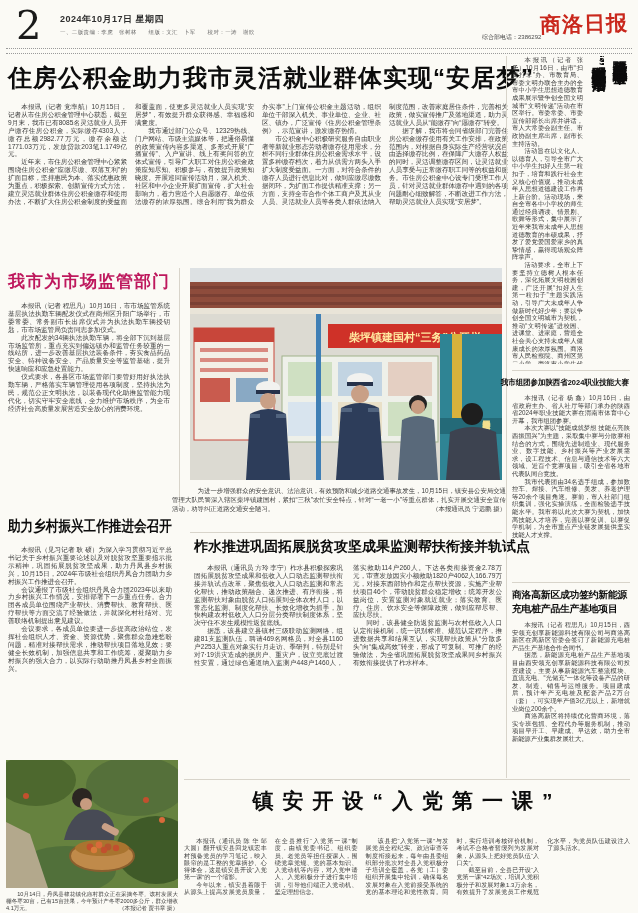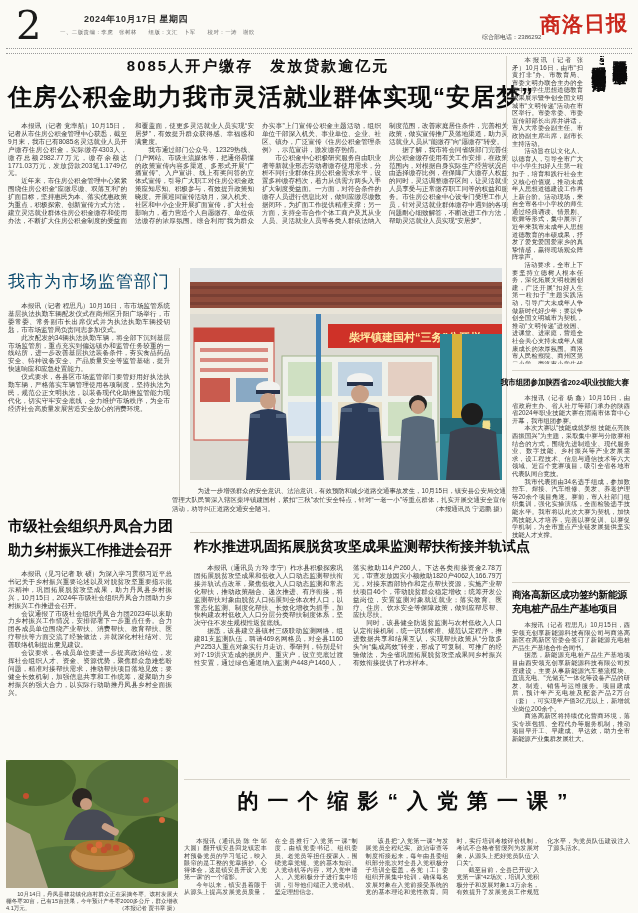--- a/index.html
+++ b/index.html
@@ -2,41 +2,41 @@
 <html><head>
 <meta charset="utf-8">
 <style>
   html,body{margin:0;padding:0;background:#d9d9d6;}
   .page{position:relative;width:638px;height:913px;background:#fbfaf5;overflow:hidden;
         font-family:"Liberation Sans",sans-serif;color:#222;margin:0 auto;}
   .abs{position:absolute;}
   p{margin:0;text-indent:2em;}
   
   .pageno{left:16px;top:2px;font-family:"DejaVu Serif",serif;font-weight:400;font-size:40px;color:#1a1a1a;}
-  .hdr-date{left:60px;top:13px;font-size:9px;font-weight:bold;color:#2e2e2e;letter-spacing:.5px;margin-left:24px;}
+  .hdr-date{left:60px;top:13px;font-size:9px;font-weight:bold;color:#2e2e2e;letter-spacing:.5px;}
   .hdr-editors{left:60px;top:29px;font-size:5.5px;color:#6b6b6b;letter-spacing:.4px;}
   .hdr-section{left:218px;top:6px;width:200px;text-align:center;font-size:27px;color:#8f8f8f;
                letter-spacing:9px;font-weight:400;}
   .hdr-phone{left:482px;top:33px;font-size:6px;color:#4a4a4a;}
   .masthead{left:540px;top:10px;font-size:21px;font-weight:900;color:#c9271c;transform:rotate(-1.5deg);
             letter-spacing:1px;font-family:"Liberation Serif",serif;}
   .hdr-rule{left:6px;top:48px;width:626px;height:4px;border-top:1px dotted #9a9a9a;border-bottom:1px dotted #9a9a9a;}
   
   .vrule{border-left:1px solid #d8d4ca;}
   .hrule{border-top:1px solid #d8d4ca;}
   
   .lead{left:8px;top:57px;width:500px;}
   .kicker{text-align:center;font-size:15px;font-weight:900;letter-spacing:2px;color:#101010;}
   .lead-headline{text-align:center;font-size:24px;font-weight:900;letter-spacing:1px;margin-top:5px;
                  white-space:nowrap;color:#0c0c0c;}
   .body{font-size:6.6px;line-height:7.9px;text-align:justify;overflow:hidden;color:#3a3a3a;}
   .lead-body{margin-top:9px;height:118px;column-count:4;column-gap:8px;}
   
   .market{left:8px;top:268px;width:162px;}
-  .h2line{font-size:17px;font-weight:400;line-height:27px;color:#0c4a6e;white-space:nowrap;}
+  .h2line{font-size:17px;font-weight:700;line-height:27px;color:#be185d;white-space:nowrap;}
   .ls1{letter-spacing:1px;} .ls05{letter-spacing:.5px;}
   .market-body{margin-top:7px;height:170px;}
   .danfeng{left:8px;top:514px;width:164px;}
   .h3line{font-size:15px;font-weight:900;line-height:24px;color:#0c0c0c;white-space:nowrap;}
   .squeeze{transform:scaleX(.84);transform-origin:left center;}
   .danfeng-body{margin-top:8px;height:180px;}
   
   .photo-main{left:190px;top:268px;width:312px;height:212px;}
   .photo-orchard{left:6px;top:760px;width:172px;height:128px;}
   svg{display:block;}
@@ -73,21 +73,20 @@
 <div class="page">
 
   <div class="abs pageno">2</div>
   <div class="abs hdr-date">2024年10月17日 星期四</div>
   <div class="abs hdr-editors">一、二版责编：李虎　张树林　　组版：文汇　卜军　　校对：一涛　谢欣</div>
   <div class="abs hdr-phone">综合部电话：2386292</div>
   <div class="abs masthead">商洛日报</div>
   <div class="abs hdr-rule"></div>
 
   <div class="abs lead">
-    <div class="kicker">8085人开户缴存　发放贷款逾亿元</div>
     <div class="lead-headline">住房公积金助力我市灵活就业群体实现“安居梦”</div>
     <div class="body lead-body">
         <p>本报讯（记者 党率航）10月15日，记者从市住房公积金管理中心获悉，截至9月末，我市已有8085名灵活就业人员开户缴存住房公积金，实际缴存4303人，缴存总额2982.77万元，缴存余额达1771.03万元，发放贷款203笔1.1749亿元。</p>
         <p>近年来，市住房公积金管理中心紧紧围绕住房公积金“应缴尽缴、双落互利”的扩面目标，坚持惠民为本、落实优惠政策为重点，积极探索、创新宣传方式方法，建立灵活就业群体住房公积金缴存和使用办法，不断扩大住房公积金制度的受益面和覆盖面，使更多灵活就业人员实现“安居梦”，有效提升群众获得感、幸福感和满意度。</p>
         <p>我市通过部门公众号、12329热线、门户网站、市级主流媒体等，把通俗易懂的政策宣传内容多渠道、多形式开展“广播宣传”、入户宣讲、线上有奖问答的立体式宣传，引导广大职工对住房公积金政策应知尽知、积极参与，有效提升政策知晓度。开展巡回宣传活动月，深入机关、社区和中小企业开展扩面宣传，扩大社会影响力，着力营造个人自愿缴存、单位依法缴存的浓厚氛围。综合利用“我为群众办实事”上门宣传公积金主题活动，组织单位干部深入机关、事业单位、企业、社区、镇办，广泛宣传《住房公积金管理条例》，示范宣讲，激发缴存热情。</p>
         <p>市公积金中心积极研究服务自由职业者等新就业形态劳动者缴存使用需求，分析不同行业群体住房公积金需求水平，设置多种缴存档次，着力从供需方两头入手扩大制度受益面。一方面，对符合条件的缴存人员进行信息比对，做到应缴尽缴数据闭环，为扩面工作提供精准支撑；另一方面，支持全市合作个体工商户及其从业人员、灵活就业人员等各类人群依法纳入制度范围，改善家庭居住条件，完善相关政策，做实宣传推广及落地渠道，助力灵活就业人员从“能缴存”向“愿缴存”转变。</p>
         <p>据了解，我市将会同省级部门完善住房公积金缴存使用有关工作安排，在政策范围内，对根据自身实际生产经营状况自由选择缴存比例，在保障广大缴存人权益的同时，灵活调整缴存区间，让灵活就业人员享受与正常缴存职工同等的权益和服务。市住房公积金中心设专门受理工作人员，针对灵活就业群体缴存中遇到的各项问题耐心细致解答，不断改进工作方法，帮助灵活就业人员实现“安居梦”。</p>
       </div>
   </div>
 
@@ -169,21 +168,20 @@
     </svg>
   </div>
 
   <div class="abs caption">
     <p>为进一步增强群众的安全意识、法治意识，有效预防和减少道路交通事故发生，10月15日，镇安县公安局交通管理大队民警深入辖区柴坪镇建国村，紧扣“三秋”农忙安全特点，针对“一老一小”等重点群体，扎实开展交通安全宣传活动，劝导纠正道路交通安全陋习。</p>
     <span class="credit">（本报通讯员 宁远鹏 摄）</span>
   </div>
   <div class="abs hrule" style="left:190px;top:532px;width:312px;"></div>
 
   <div class="abs danfeng">
-    <div class="h3line">市级社会组织丹凤合力团</div>
     <div class="h3line squeeze">助力乡村振兴工作推进会召开</div>
     <div class="body danfeng-body">
         <p>本报讯（见习记者 耿 硕）为深入学习贯彻习近平总书记关于乡村振兴重要论述以及对脱贫攻坚重要指示批示精神，巩固拓展脱贫攻坚成果，助力丹凤县乡村振兴，10月15日，2024年市级社会组织丹凤合力团助力乡村振兴工作推进会召开。</p>
         <p>会议通报了市级社会组织丹凤合力团2023年以来助力乡村振兴工作情况，安排部署下一步重点任务。合力团各成员单位围绕产业帮扶、消费帮扶、教育帮扶、医疗帮扶等方面交流了经验做法，并就深化村社结对、完善联络机制提出意见建议。</p>
         <p>会议要求，各成员单位要进一步提高政治站位，发挥社会组织人才、资金、资源优势，聚焦群众急难愁盼问题，精准对接帮扶需求，推动帮扶项目落地见效；要健全长效机制，加强信息共享和工作统筹，凝聚助力乡村振兴的强大合力，以实际行动助推丹凤县乡村全面振兴。</p>
       </div>
   </div>
 
   <div class="abs zhashui">
     <div class="zhashui-headline">柞水推进巩固拓展脱贫攻坚成果监测帮扶衔接并轨试点</div>
@@ -219,21 +217,21 @@
       <circle cx="88" cy="90" r="3.2" fill="#d97a3a"></circle>
       <circle cx="98" cy="90" r="3.2" fill="#c2502e"></circle>
     </svg>
   </div>
   <div class="abs orch-cap">
     <p>10月14日，丹凤县棣花镇化庙村群众正在采摘冬枣。该村发展大棚冬枣30亩，已有15亩挂果，今年预计产冬枣2000多公斤，群众增收4.1万元。</p>
     <span class="credit">（本报记者 贾书章 摄）</span>
   </div>
 
   <div class="abs hrule" style="left:184px;top:779px;width:446px;"></div>
-  <div class="abs party-headline">的一个缩影“入党第一课”</div>
+  <div class="abs party-headline">镇安开设“入党第一课”</div>
   <div class="abs body party-body">
       <p>本报讯（通讯员 陈 华 邹大圆）翻开镇安县回龙镇宏丰村预备党员的学习笔记，映入眼帘的是工整的党章摘抄、心得体会，这是镇安县开设“入党第一课”的一个缩影。</p>
       <p>今年以来，镇安县着眼于从源头上提高发展党员质量，在全县推行“入党第一课”制度，由镇党委书记、组织委员、老党员等担任授课人，围绕党章党规、党的基本知识、入党动机等内容，对入党申请人、入党积极分子进行集中培训，引导他们端正入党动机、坚定理想信念。</p>
       <p>该县把“入党第一课”与发展党员全程纪实、政治审查等制度衔接起来，每年由县委组织部分批次对全县入党积极分子培训全覆盖，各党（工）委组织开展集中轮训，确保每名发展对象在入党前接受系统的党的基本理论和党性教育。同时，实行培训考核评价机制，考试不合格者暂缓列为发展对象，从源头上把好党员队伍“入口关”。</p>
       <p>截至目前，全县已开设“入党第一课”42场次，培训入党积极分子和发展对象1.3万余名，有效提升了发展党员工作规范化水平，为党员队伍建设注入了源头活水。</p>
     </div>
 
   <div class="abs vrule" style="left:506px;top:56px;height:722px;"></div>
 
   <div class="abs moral">

